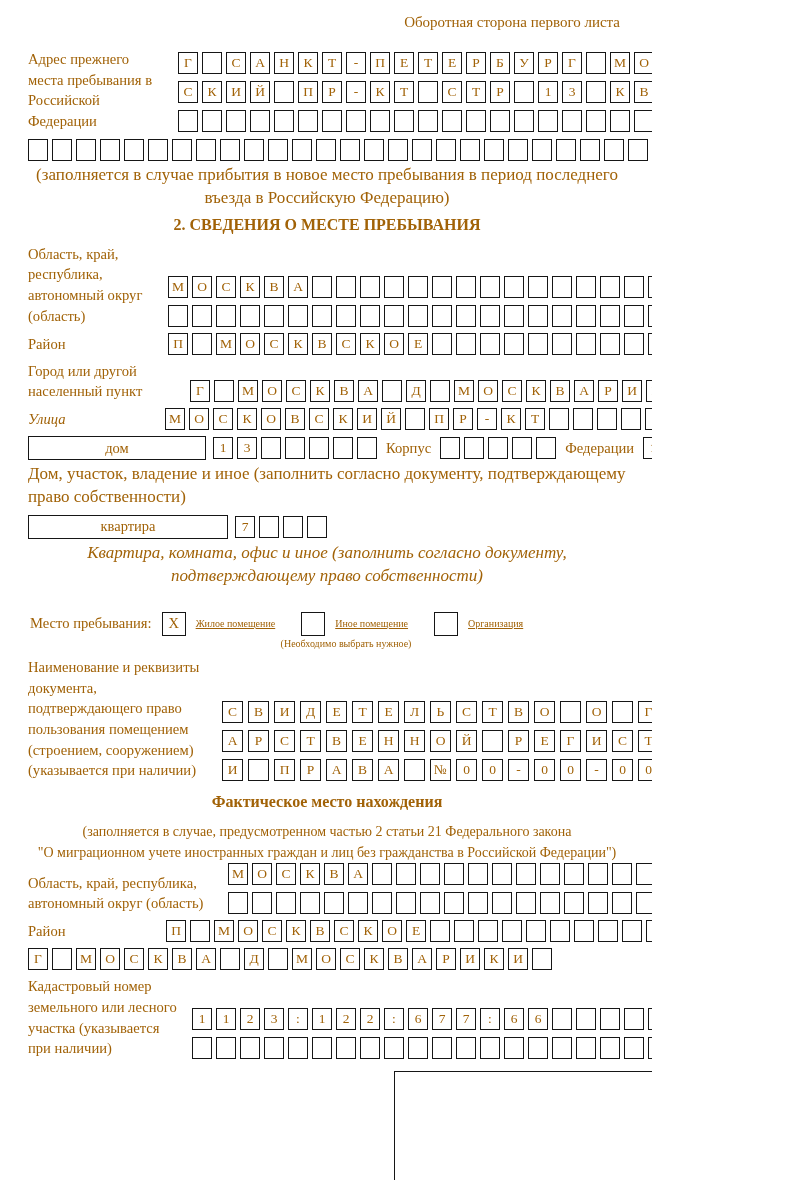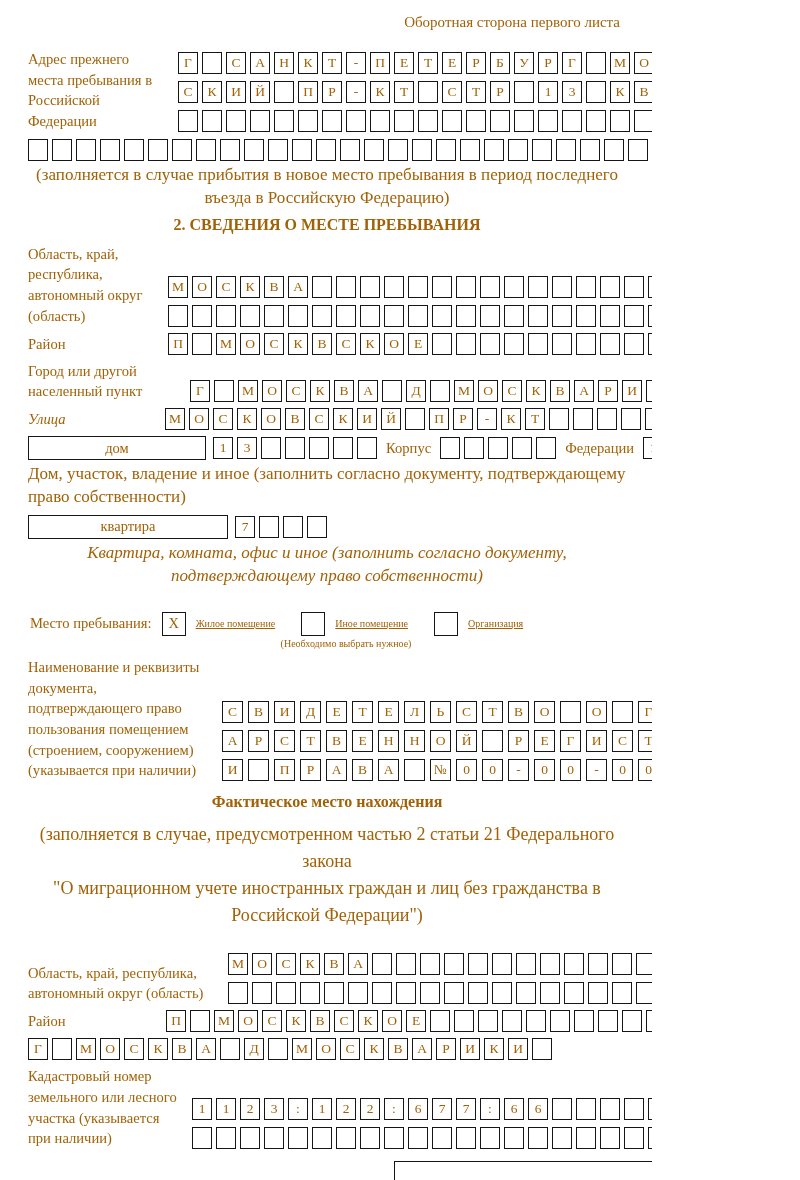--- a/index.html
+++ b/index.html
@@ -22,21 +22,21 @@
   .houserow{display:flex;align-items:center;gap:7px;margin:4px 0 3px 0;}
   .longbox{flex:none;border:1.6px solid #161616;height:24px;box-sizing:border-box;display:flex;
            align-items:center;justify-content:center;font-size:14.5px;}
   .dombox{width:178px;} .kvbox{width:200px;}
   .inlinelbl{font-size:14.6px;margin:0 2px;}
   .chkrow{display:flex;align-items:center;margin:24px 0 2px 0;}
   .chk{flex:none;width:22px;height:22px;border:1.6px solid #161616;display:flex;
        align-items:center;justify-content:center;font-size:14.5px;}
   .chklbl{font-size:10px;margin:0 26px 0 10px;text-decoration:underline;}
   .chknote{font-size:10px;margin:2px 0 8px 158px;width:320px;text-align:center;}
-  .subt{font-size:18px;text-align:center;line-height:1.5;margin-bottom:24px;}
+  .subt{font-size:14px;text-align:center;line-height:1.5;margin-bottom:0;}
   .markwrap{margin-left:366px;width:394px;margin-top:12px;}
   .markbox{height:172px;border:1.6px solid #161616;box-sizing:border-box;}
   .markcap{font-size:13.6px;text-align:center;line-height:1.45;margin-top:6px;}
 </style>
 </head>
 <body>
 
 <div class="page">
 
   <div class="hnote">Оборотная сторона первого листа</div>

